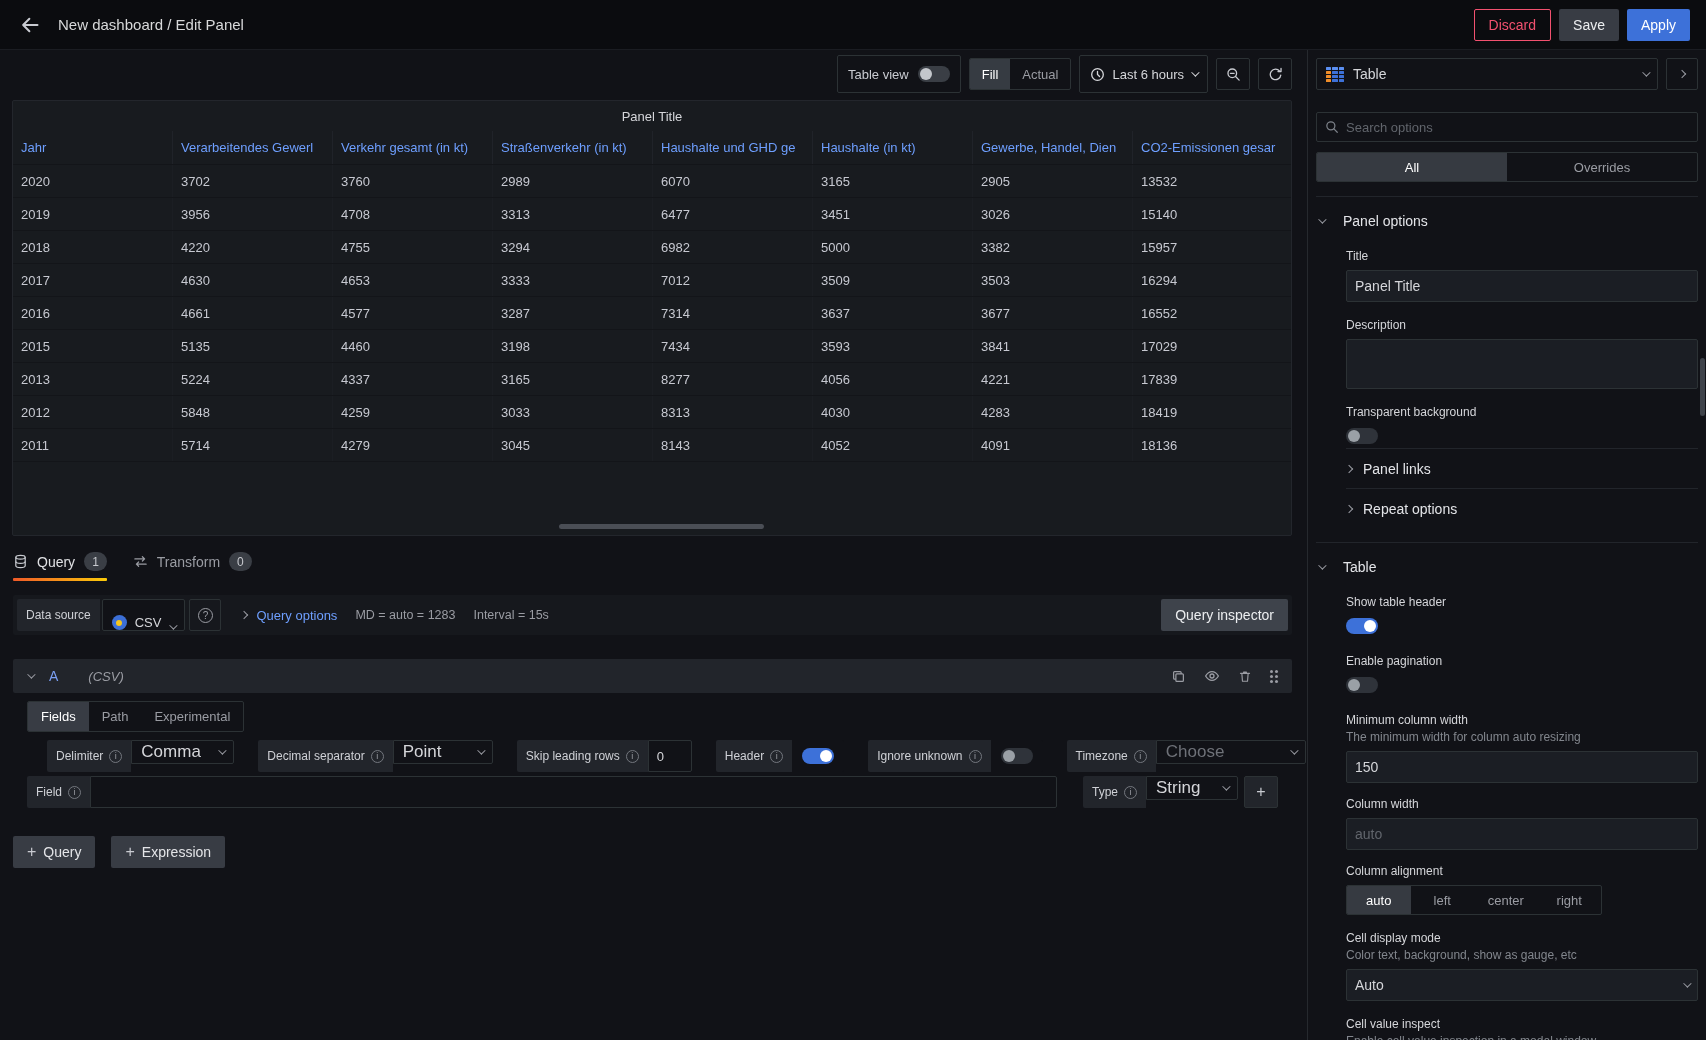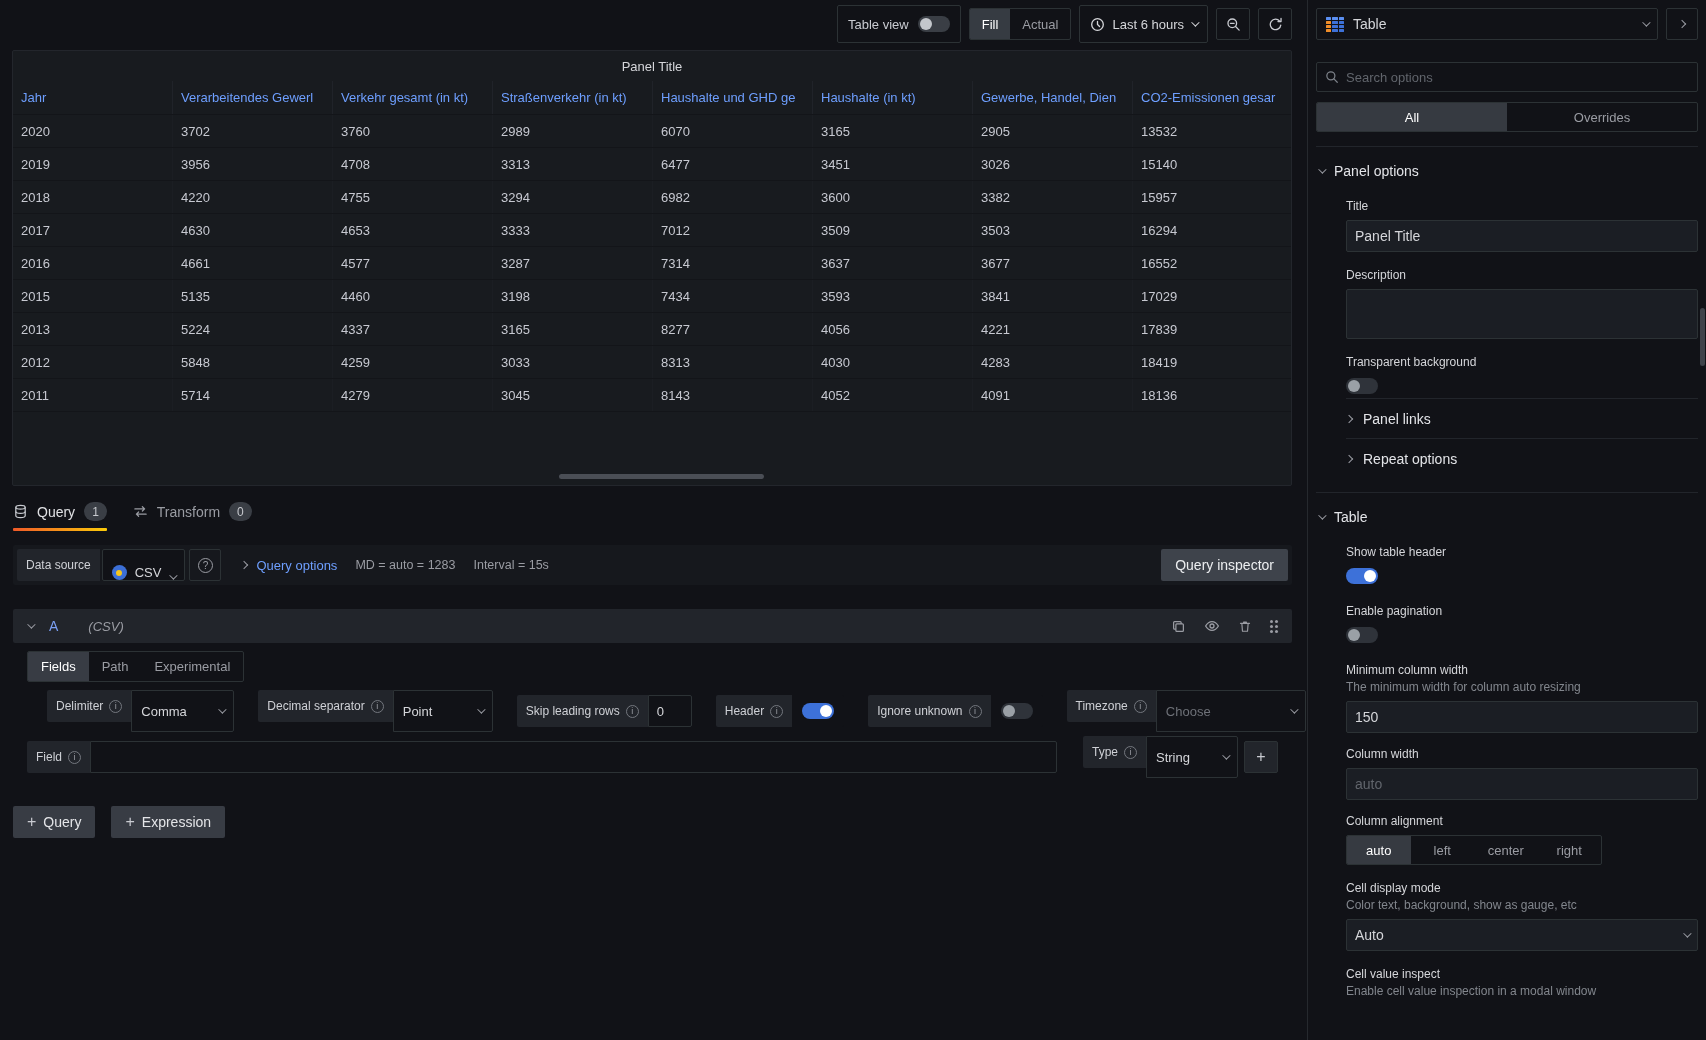--- a/index.html
+++ b/index.html
@@ -79,21 +79,21 @@
   .qhint { color:#9a9ca3; font-style:italic; font-size:13px; margin-left:30px; }
   .qactions { margin-left:auto; display:flex; align-items:center; gap:18px; color:#9a9ca3; }
   .qactions > * { cursor:pointer; }
   .grip { width:3px; height:3px; background:#9a9ca3; border-radius:50%; box-shadow:5px 0 0 #9a9ca3,0 5px 0 #9a9ca3,5px 5px 0 #9a9ca3,0 10px 0 #9a9ca3,5px 10px 0 #9a9ca3; margin-right:5px; margin-bottom:10px; }
   .qbody { padding:8px 14px 0 14px; }
   .subtabs { display:inline-flex; border:1px solid #2c3235; border-radius:2px; overflow:hidden; }
   .subtab { height:29px; padding:0 13px; display:flex; align-items:center; font-size:13px; color:#9a9ca3; cursor:pointer; }
   .subtab.active { background:#383c44; color:#fff; font-weight:500; }
   .optrow { margin-top:8px; display:flex; align-items:center; }
   .fgroup { display:flex; align-items:flex-start; margin-right:4px;padding-left:20px; }
-  .select { background:#111217; border:1px solid #2c3235; height:42px; display:flex; align-items:center; justify-content:space-between; gap:14px; padding:0 9px; font-size:13px; color:#d5d6da; border-radius:0 2px 2px 0; cursor:pointer; }
+  .select { background:#111217; border:1px solid #2c3235; height:24px; display:flex; align-items:center; justify-content:space-between; gap:14px; padding:0 9px; font-size:17px; color:#d5d6da; border-radius:0 2px 2px 0; cursor:pointer; }
   .select .ph { color:#6e7178; }
   .num-input { width:44px; height:32px; background:#111217; border:1px solid #2c3235; border-radius:0 2px 2px 0; color:#d5d6da; font-size:13px; padding:0 8px; font-family:inherit; }
   .toggle-chip { height:32px; background:#111217; border-radius:0 2px 2px 0; display:flex; align-items:center; padding:0 10px; }
   .fieldrow { margin-top:4px; display:flex; align-items:center; }
   .big-input { flex:1; height:32px; background:#111217; border:1px solid #2c3235; border-radius:0 2px 2px 0; color:#d5d6da; font-size:13px; padding:0 8px; font-family:inherit; }
   .add-field-btn { margin-left:6px; width:34px; height:32px; background:#22252b; border:1px solid #2c3235; border-radius:2px; color:#d5d6da; font-size:17px; display:flex; align-items:center; justify-content:center; cursor:pointer; }
 
   .qfooter { margin:28px 0 0 13px; display:flex; gap:16px; }
   .qfooter .btn { gap:7px; color:#e4e5e8; }
   .plus-glyph { font-size:16px; line-height:1; color:#c9cbd1; }
@@ -109,21 +109,21 @@
   .vb { background:#5b8ff2; } .vd { background:#3d71d9; } .vo { background:#f08d29; }
   .next-btn { width:32px; height:32px; border:1px solid #2c3235; border-radius:2px; display:flex; align-items:center; justify-content:center; color:#9a9ca3; cursor:pointer; }
   .search-box { margin-top:22px; height:30px; border:1px solid #2c3235; border-radius:2px; display:flex; align-items:center; gap:7px; padding:0 8px; color:#7d828a; }
   .search-box input { flex:1; background:none; border:none; outline:none; color:#d5d6da; font-size:13px; font-family:inherit; }
   .search-box input::placeholder { color:#61656c; }
   .opt-tabs { margin-top:10px; display:flex; border:1px solid #2c3235; border-radius:2px; height:30px; overflow:hidden; }
   .opt-tab { flex:1; display:flex; align-items:center; justify-content:center; font-size:13px; color:#9a9ca3; cursor:pointer; }
   .opt-tab.active { background:#363a41; color:#fff; font-weight:500; }
   .opt-scroll { margin-top:14px; flex:1; overflow:hidden; }
   .section { border-top:1px solid #22252b; }
-  .section-header { display:flex; align-items:center; gap:10px; padding:16px 0 6px 2px; font-size:14px; font-weight:500; color:#e3e4e8; cursor:pointer; }
+  .section-header { display:flex; align-items:center; gap:19px; padding:16px 0 6px 2px; font-size:14px; font-weight:500; color:#e3e4e8; cursor:pointer; }
   .section-header .chev { color:#9a9ca3; }
   .section-body { padding-left:30px; }
   .flabel { margin-top:14px; font-size:12px; font-weight:500; color:#d5d6da; }
   .fdesc { margin-top:3px; font-size:12px; color:#82868d; }
   .s-input { margin-top:7px; height:32px; width:100%; background:#1b1e24; border:1px solid #2c3235; border-radius:2px; color:#d5d6da; font-size:14px; padding:0 8px; font-family:inherit; display:block; }
   .s-input::placeholder { color:#61656c; }
   textarea.s-input { height:50px; resize:none; padding-top:6px; }
   .mt9 { margin-top:9px; } .mt16 { margin-top:16px; }
   .collapsed-row { display:flex; align-items:center; gap:11px; height:40px; border-top:1px solid #22252b; font-size:14px; font-weight:500; color:#e3e4e8; cursor:pointer; }
   .collapsed-row:first-of-type { margin-top:16px; }
@@ -135,20 +135,33 @@
   .sel-input .chev { color:#9a9ca3; }
   .side-scroll-thumb { position:absolute; right:1px; top:308px; width:5px; height:58px; background:#3f434a; border-radius:3px; cursor:pointer; }
 
   svg.ic { display:block; }
 </style>
 </head>
 <body>
 
 <div id="app">
 
+  <div class="topnav">
+    <div class="back-btn">
+      <svg class="ic" width="20" height="20" viewBox="0 0 16 16" fill="none" stroke="currentColor" stroke-width="1.6" stroke-linecap="round" stroke-linejoin="round">
+          <path d="M14 8H2.5M7.5 3L2.5 8l5 5"></path>
+        </svg>
+    </div>
+    <div class="crumb">New dashboard / Edit Panel</div>
+    <div class="topnav-right">
+      <button class="btn btn-destructive">Discard</button>
+      <button class="btn btn-secondary">Save</button>
+      <button class="btn btn-primary">Apply</button>
+    </div>
+  </div>
 
   <div class="workarea">
 
     <div class="main">
 
       <div class="toolbar">
         <div class="tb-box">
           <span class="lbl">Table view</span>
           <span class="toggle" style="margin-left:9px;background:#3a3e45;">
               <span class="knob" style="background:#c3c6cb;"></span>
@@ -212,21 +225,21 @@
               <div class="td">3451</div>
               <div class="td">3026</div>
               <div class="td">15140</div>
             </div>
             <div class="tr">
               <div class="td">2018</div>
               <div class="td">4220</div>
               <div class="td">4755</div>
               <div class="td">3294</div>
               <div class="td">6982</div>
-              <div class="td">3600</div>
+              <div class="td">5000</div>
               <div class="td">3382</div>
               <div class="td">15957</div>
             </div>
             <div class="tr">
               <div class="td">2017</div>
               <div class="td">4630</div>
               <div class="td">4653</div>
               <div class="td">3333</div>
               <div class="td">7012</div>
               <div class="td">3509</div>

